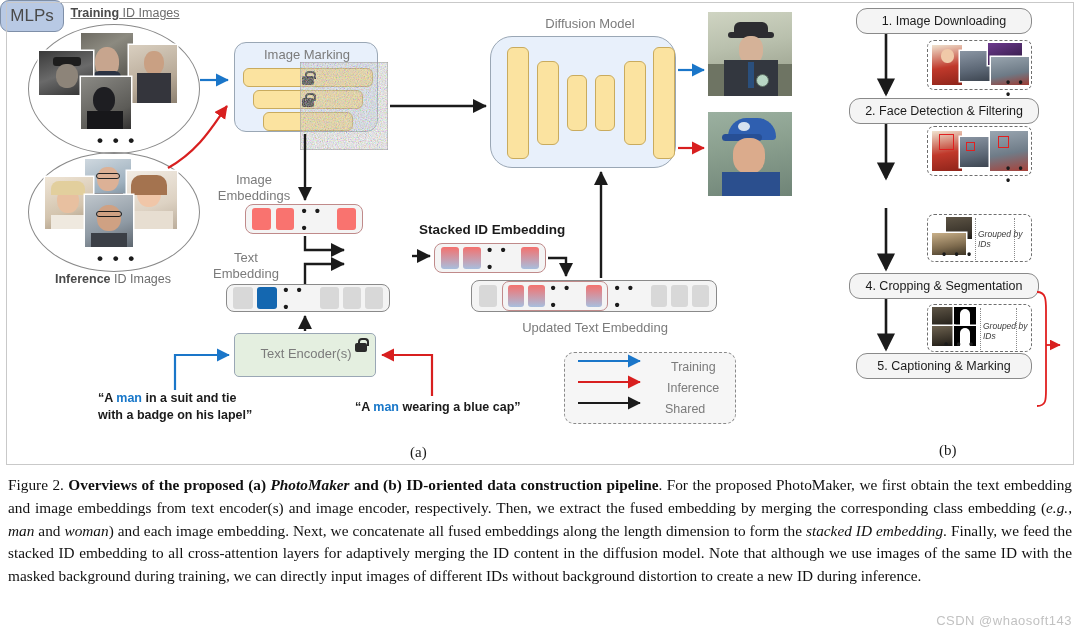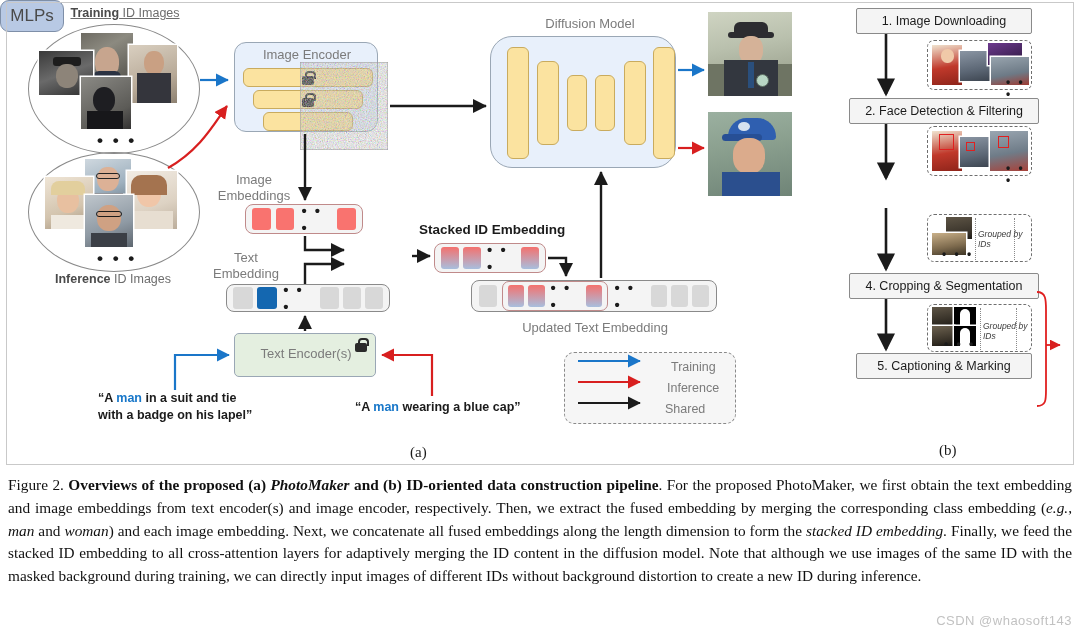--- a/index.html
+++ b/index.html
@@ -80,21 +80,21 @@
                 background: #f6f6f6; box-sizing: border-box; }
   .legend-row { position: absolute; color: #7b7b7b; font-size: 12.5px; }
 
   
   .prompt { position: absolute; color: #1b1b1b; font-size: 12.5px; font-weight: 600;
             line-height: 1.35; text-align: left; }
   .prompt .hl { color: #1877c9; }
 
   
   .step-box { position: absolute; background: #f4f4f4; border: 1.3px solid #8a8a8a;
-              border-radius: 2px; box-sizing: border-box; color: #1b1b1b;
+              border-radius: 11px; box-sizing: border-box; color: #1b1b1b;
               font-size: 12.5px; display: flex; align-items: center; justify-content: center; }
   .dashed-box { position: absolute; border: 1.4px dashed #6e6e6e; border-radius: 7px;
                 box-sizing: border-box; }
   .dotted-div { position: absolute; border-left: 1.3px dotted #8a8a8a; }
   .grouped-lbl { position: absolute; font-size: 8.5px; font-style: italic; color: #3a3a3a; }
   .cap-box { position: absolute; border: 1.3px dashed #6e6e6e; border-radius: 7px;
              box-sizing: border-box; text-align: center; font-size: 7.5px; color: #1b1b1b;
              line-height: 1.45; padding: 3px 4px; }
   .cap-box .hl { color: #1877c9; }
 
@@ -181,21 +181,21 @@
         <div style="position:absolute;left:6px;top:38px;width:36px;height:14px;background:#3b3f46;"></div>
       </div>
       <div class="dots-row" style="left:68px; top:97px;">• • •</div>
     </div>
 
     <div class="oval-cap" style="left:13px; top:272px;">
       <b>Inference</b><span> ID Images</span>
     </div>
 
     <div class="rbox encoder-box" style="left:234px; top:42px; width:144px; height:90px;">
-      <div style="position:absolute;left:0;top:4px;width:144px;text-align:center;" class="lbl-gray">Image Encoder</div>
+      <div style="position:absolute;left:0;top:4px;width:144px;text-align:center;" class="lbl-gray">Image Marking</div>
       <div class="yellow-bar" style="left:8px; top:25px; width:128px; height:17px;">
         <div class="lock" style="left:58px; top:2px;">
           <div class="shackle"></div>
             <div class="body"></div>
         </div>
       </div>
       <div class="yellow-bar" style="left:18px; top:47px; width:108px; height:17px;">
         <div class="lock" style="left:48px; top:2px;">
           <div class="shackle"></div>
             <div class="body"></div>

